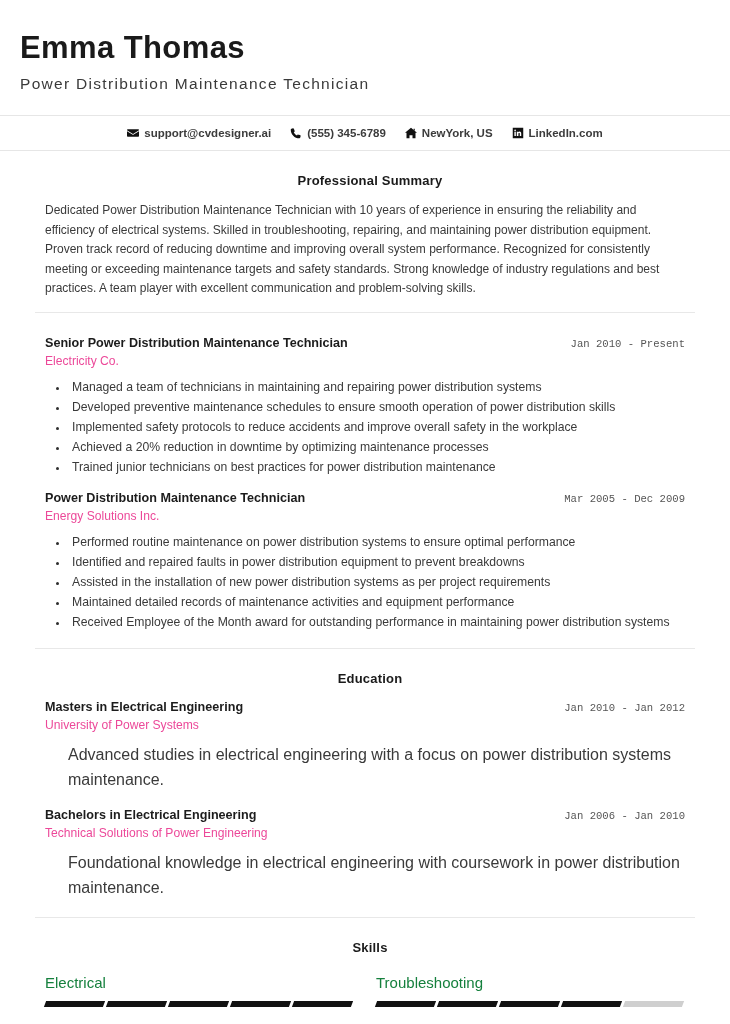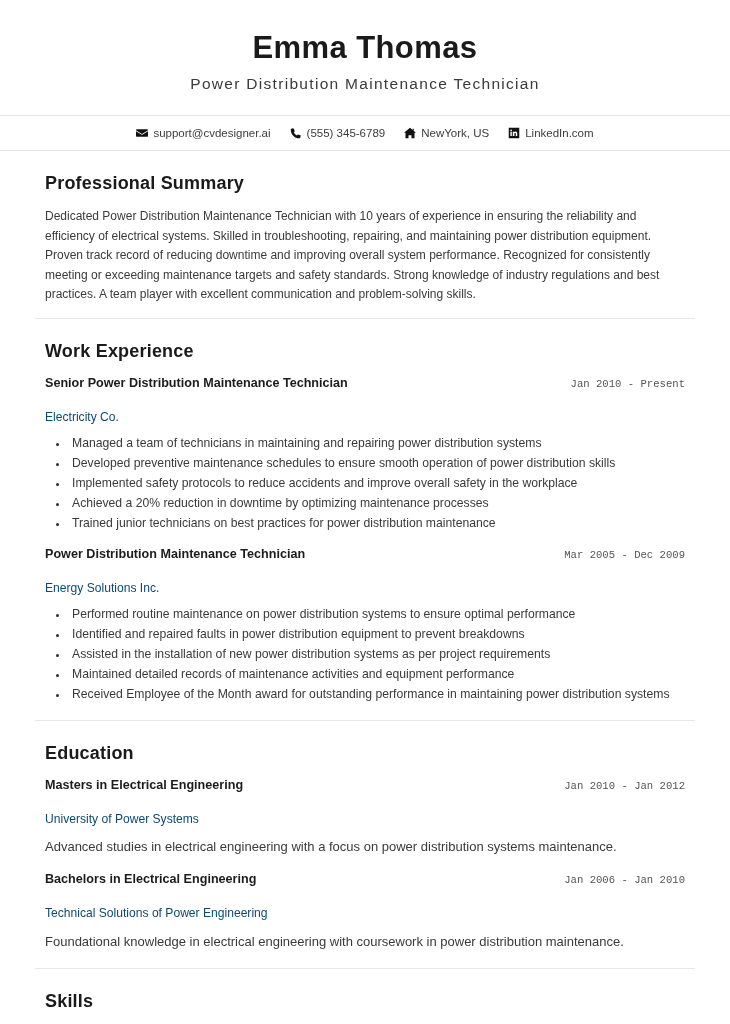--- a/index.html
+++ b/index.html
@@ -19,21 +19,21 @@
     width: 730px;
     min-height: 1024px;
     background: #ffffff;
     box-sizing: border-box;
     overflow: hidden;
     position: relative;
   }
 
   
   .header {
-    text-align: center;
+    text-align: left;
     padding: 30px 20px 22px 20px;
   }
   .name {
     font-size: 31px;
     font-weight: bold;
     color: #1a1a1a;
     letter-spacing: 0.4px;
     line-height: 1.15;
     margin: 0;
   }
@@ -58,20 +58,21 @@
     gap: 19px;
     padding: 11px 0 11px 0;
     font-size: 11.5px;
     color: #3c3c3c;
   }
   .contact-item {
     display: flex;
     align-items: center;
     gap: 5px;
     white-space: nowrap;
+    font-weight: bold;
   }
   .contact-item .ico {
     display: inline-flex;
     align-items: center;
     justify-content: center;
     width: 12px;
     height: 12px;
     color: #111111;
     flex: none;
   }
@@ -82,26 +83,27 @@
     padding: 0 35px;
   }
   .section {
     padding-top: 22px;
     padding-bottom: 14px;
   }
   .section + .section {
     border-top: 1px solid #e8e8e8;
   }
   .section-title {
-    font-size: 18px;
+    font-size: 13px;
     font-weight: bold;
     color: #1a1a1a;
     letter-spacing: 0.2px;
     margin: 0 0 13px 0;
     padding-left: 10px;
+    text-align: center;
   }
 
   .summary-text {
     font-size: 12px;
     line-height: 1.62;
     color: #3a3a3a;
     padding: 0 10px;
     margin: 0;
     text-align: left;
   }
@@ -128,29 +130,30 @@
   .entry-date {
     font-size: 10.6px;
     color: #555555;
     white-space: nowrap;
     flex: none;
     line-height: 1.35;
     font-family: Liberation Mono, monospace;
   }
   .entry-org {
     font-size: 12.1px;
-    color: #0c4a6e;
+    color: #ec4899;
     line-height: 1.45;
-    margin-top: 17px;
+    margin-top: 1px;
   }
   .entry-desc {
-    font-size: 13px;
+    font-size: 16px;
     color: #3a3a3a;
     line-height: 1.55;
     margin-top: 9px;
+    margin-left: 23px;
   }
 
   ul.bullets {
     margin: 7px 0 0 0;
     padding-left: 24px;
     list-style: disc;
   }
   ul.bullets li {
     font-size: 12.2px;
     color: #3a3a3a;
@@ -249,21 +252,20 @@
   <div class="rule-full"></div>
 
   <div class="content">
 
     <div class="section">
       <div class="section-title">Professional Summary</div>
       <p class="summary-text">Dedicated Power Distribution Maintenance Technician with 10 years of experience in ensuring the reliability and efficiency of electrical systems. Skilled in troubleshooting, repairing, and maintaining power distribution equipment. Proven track record of reducing downtime and improving overall system performance. Recognized for consistently meeting or exceeding maintenance targets and safety standards. Strong knowledge of industry regulations and best practices. A team player with excellent communication and problem-solving skills.</p>
     </div>
 
     <div class="section">
-      <div class="section-title">Work Experience</div>
 
       <div class="entry">
         <div class="entry-head">
           <div class="entry-role">Senior Power Distribution Maintenance Technician</div>
           <div class="entry-date">Jan 2010 - Present</div>
         </div>
         <div class="entry-org">Electricity Co.</div>
         <ul class="bullets">
           <li>Managed a team of technicians in maintaining and repairing power distribution systems</li>
           <li>Developed preventive maintenance schedules to ensure smooth operation of power distribution skills</li>

